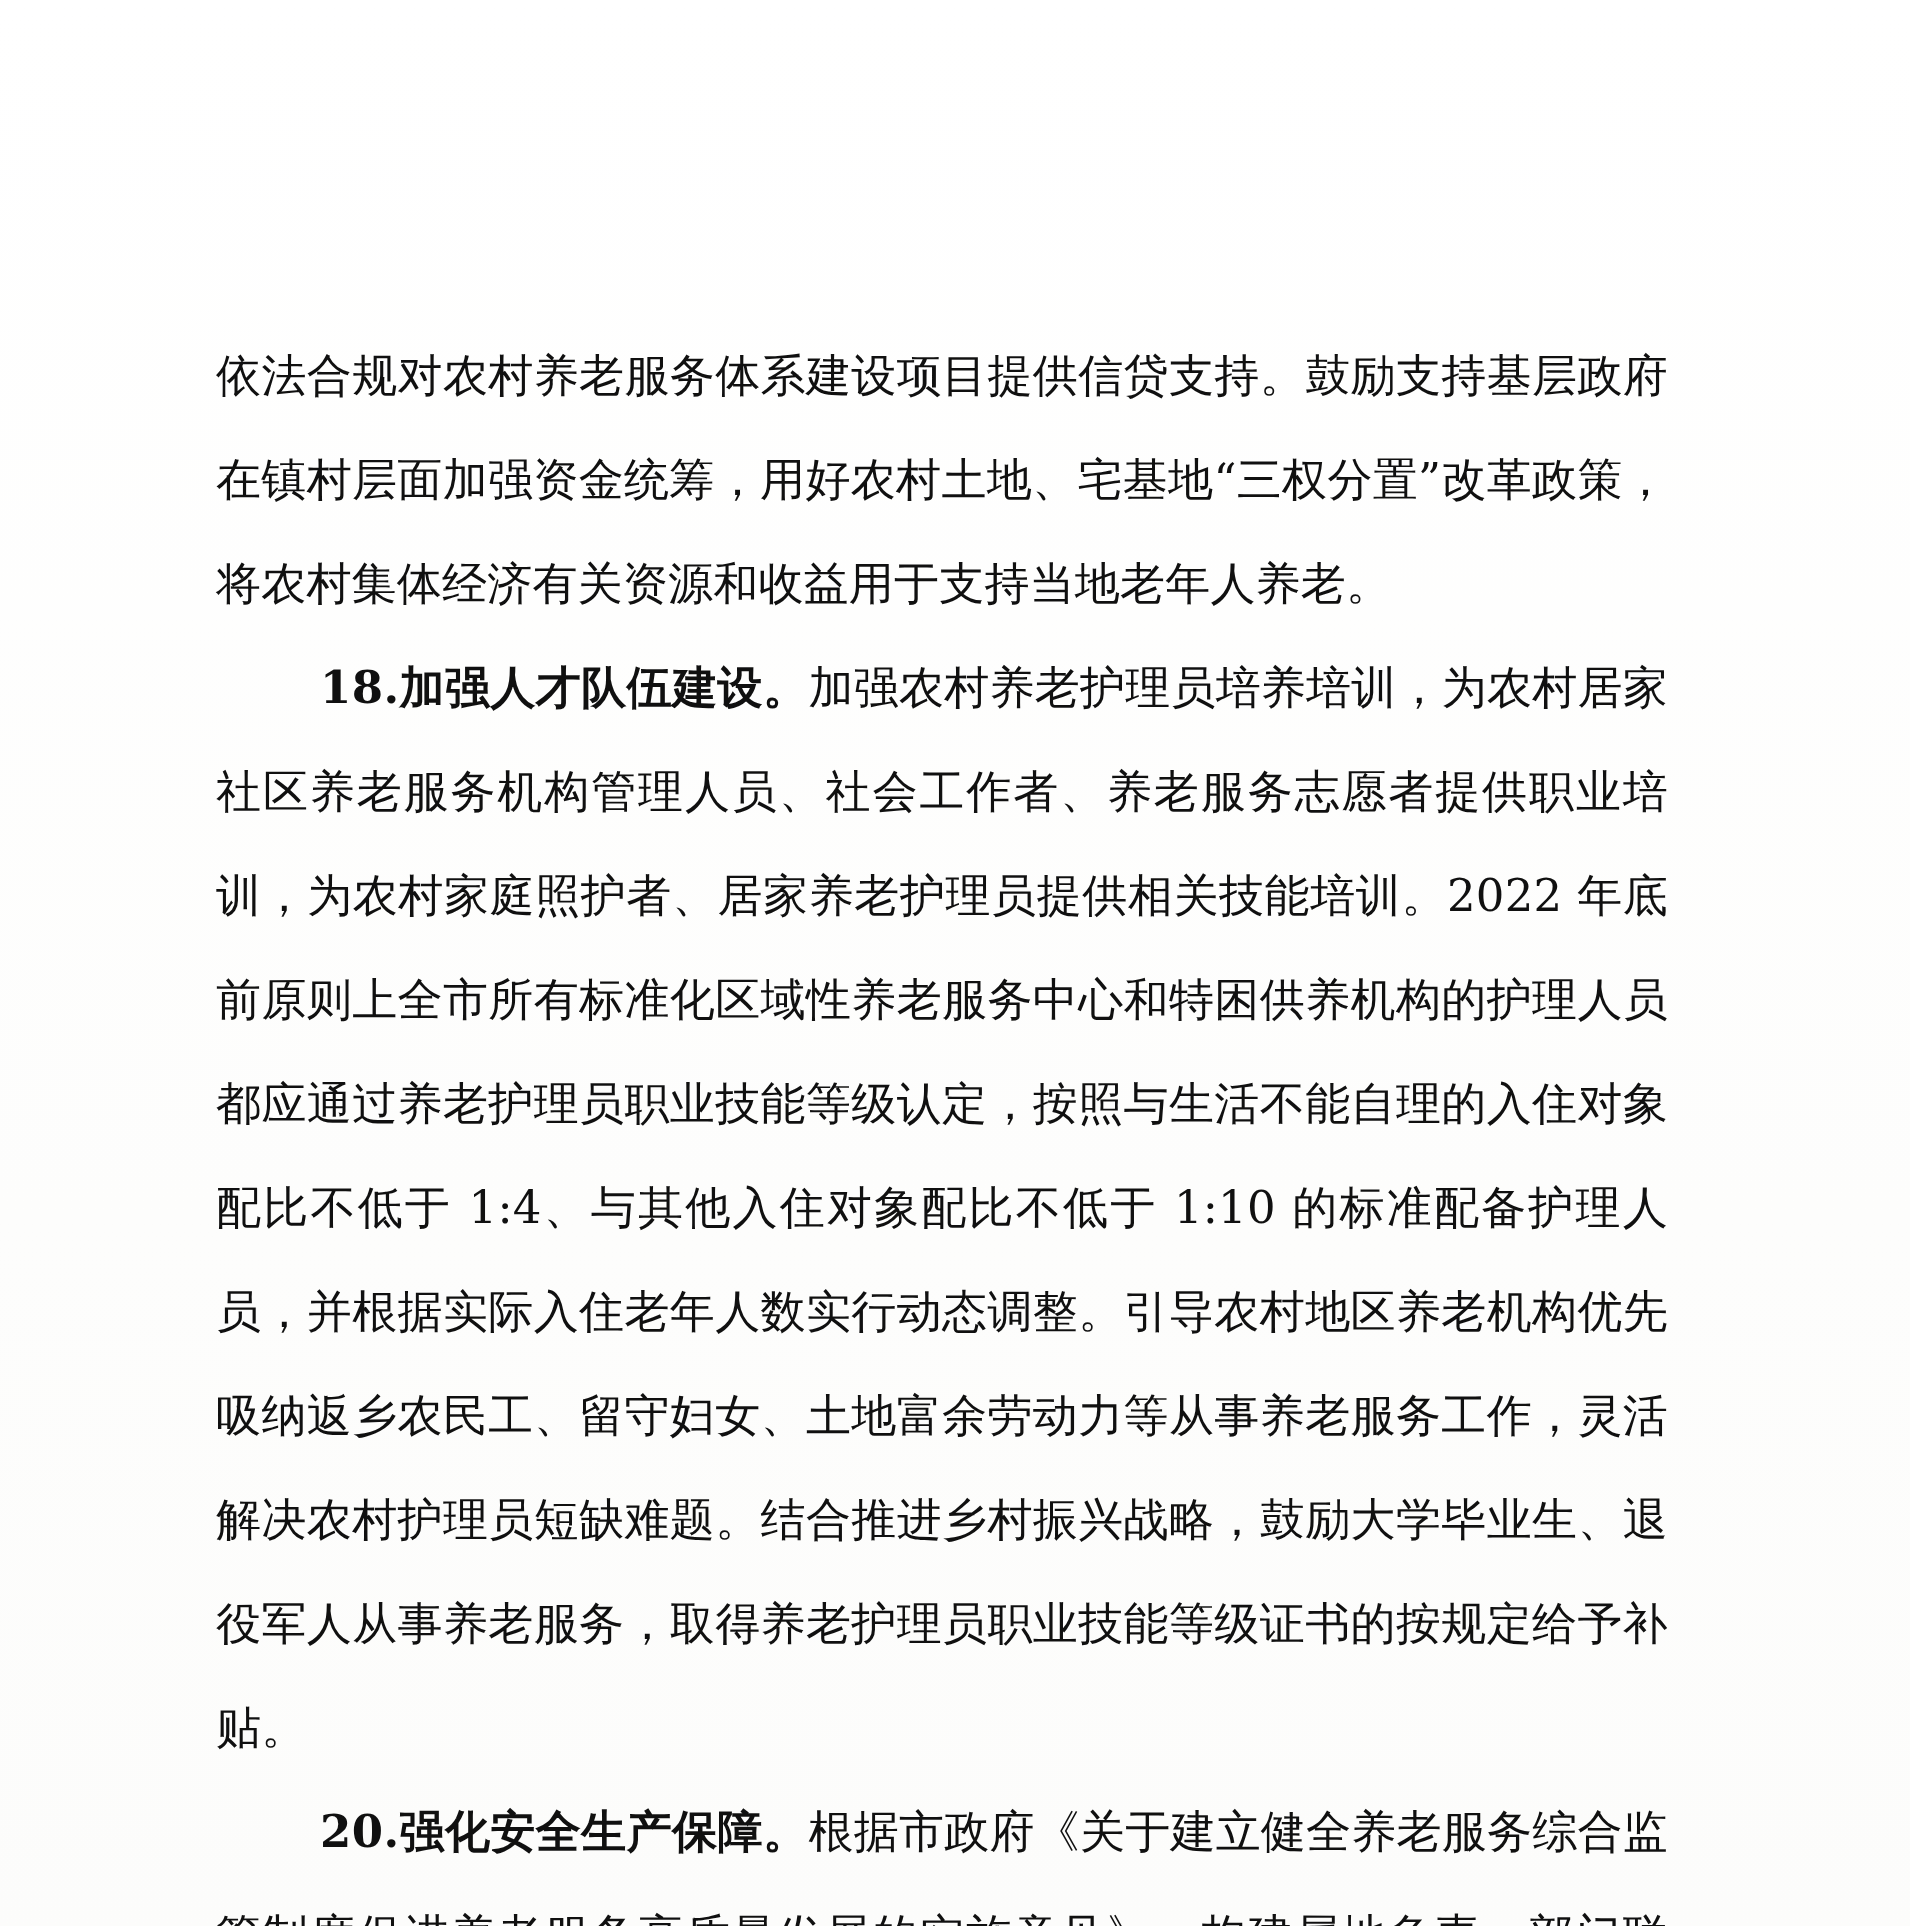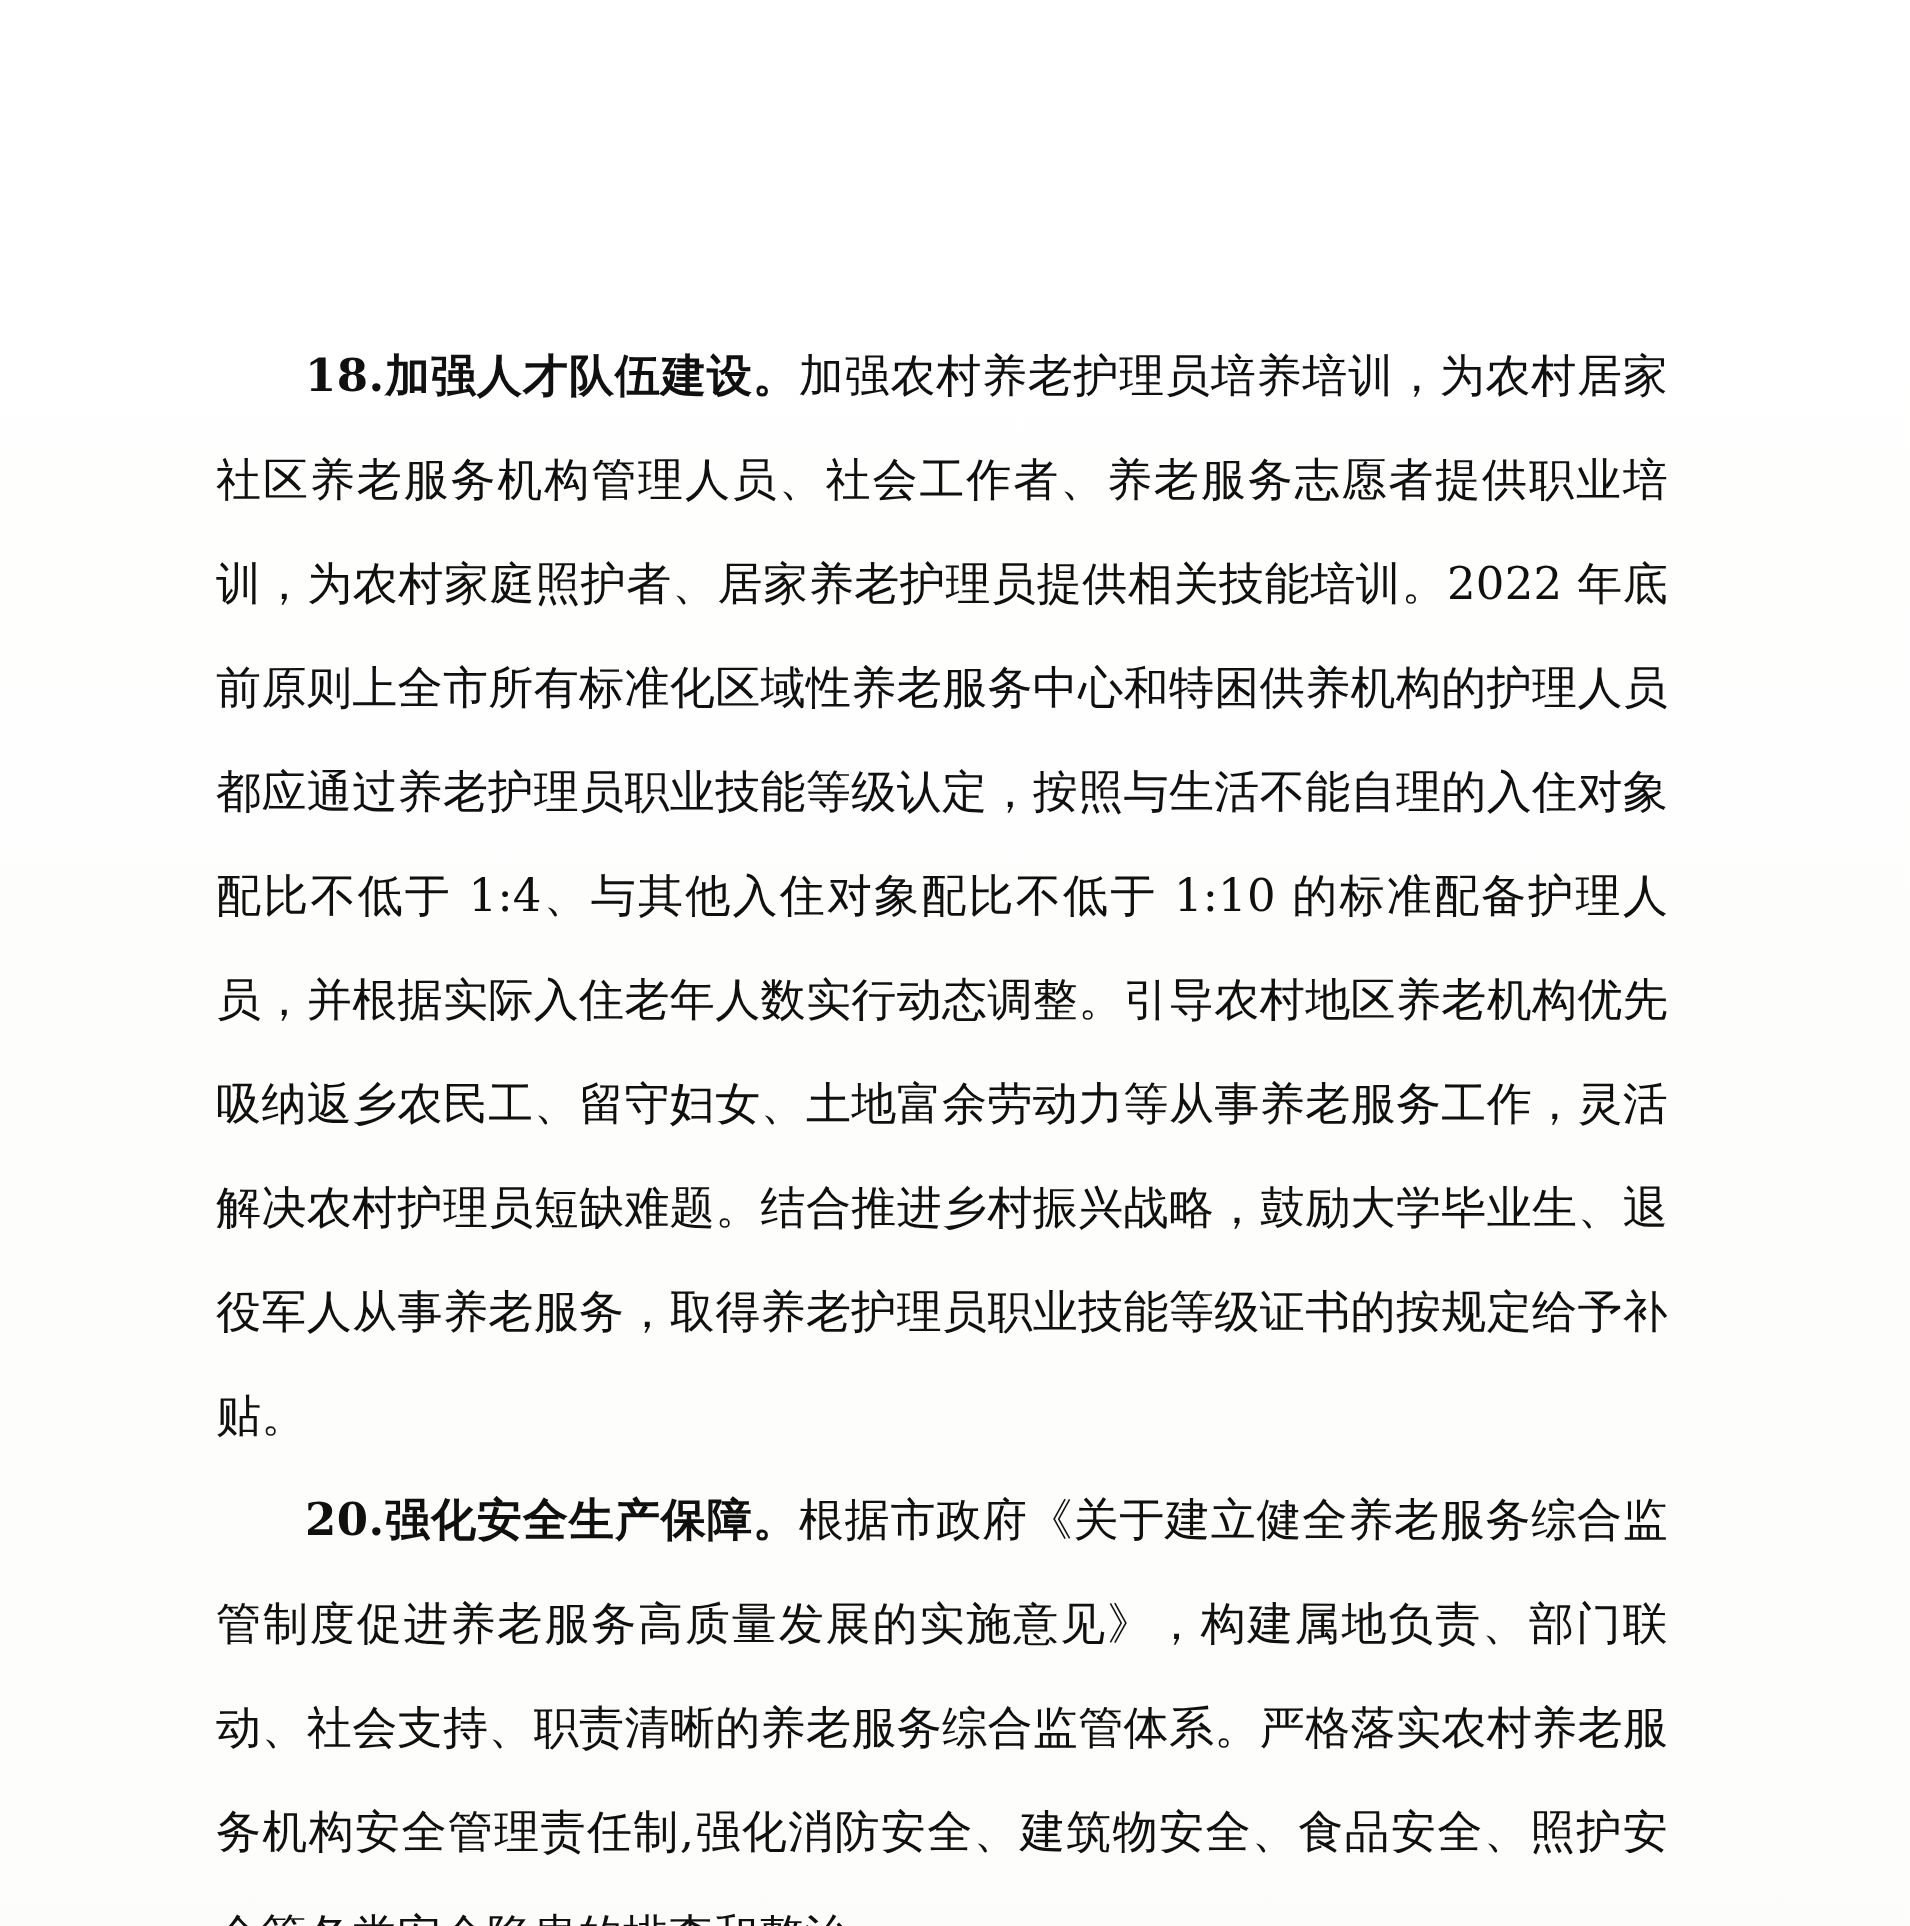--- a/index.html
+++ b/index.html
@@ -45,33 +45,35 @@
     text-indent: 0;
     font-weight: 400;
     -webkit-font-feature-settings: normal;
   }
   .para.indent {
     text-indent: 89px;
   }
   .para .lead {
     font-weight: 700;
     letter-spacing: 0.4px;
+    margin-left: 15px;
   }
 
   .para + .para {
     margin-top: 0;
   }
 </style>
 </head>
 <body>
 
 <div class="page">
 
   <div class="text-column">
 
+    <p class="para"><span>依法合规对农村养老服务体系建设项目提供信贷支持。鼓励支持基层政府在镇村层面加强资金统筹，用好农村土地、宅基地“三权分置”改革政策，将农村集体经济有关资源和收益用于支持当地老年人养老。</span></p>
 
     <p class="para indent"><span class="lead">18.加强人才队伍建设。</span><span>加强农村养老护理员培养培训，为农村居家社区养老服务机构管理人员、社会工作者、养老服务志愿者提供职业培训，为农村家庭照护者、居家养老护理员提供相关技能培训。2022 年底前原则上全市所有标准化区域性养老服务中心和特困供养机构的护理人员都应通过养老护理员职业技能等级认定，按照与生活不能自理的入住对象配比不低于 1:4、与其他入住对象配比不低于 1:10 的标准配备护理人员，并根据实际入住老年人数实行动态调整。引导农村地区养老机构优先吸纳返乡农民工、留守妇女、土地富余劳动力等从事养老服务工作，灵活解决农村护理员短缺难题。结合推进乡村振兴战略，鼓励大学毕业生、退役军人从事养老服务，取得养老护理员职业技能等级证书的按规定给予补贴。</span></p>
 
     <p class="para indent"><span class="lead">20.强化安全生产保障。</span><span>根据市政府《关于建立健全养老服务综合监管制度促进养老服务高质量发展的实施意见》，构建属地负责、部门联动、社会支持、职责清晰的养老服务综合监管体系。严格落实农村养老服务机构安全管理责任制,强化消防安全、建筑物安全、食品安全、照护安全等各类安全隐患的排查和整治，</span></p>
 
   </div>
 
 </div>
 
 

